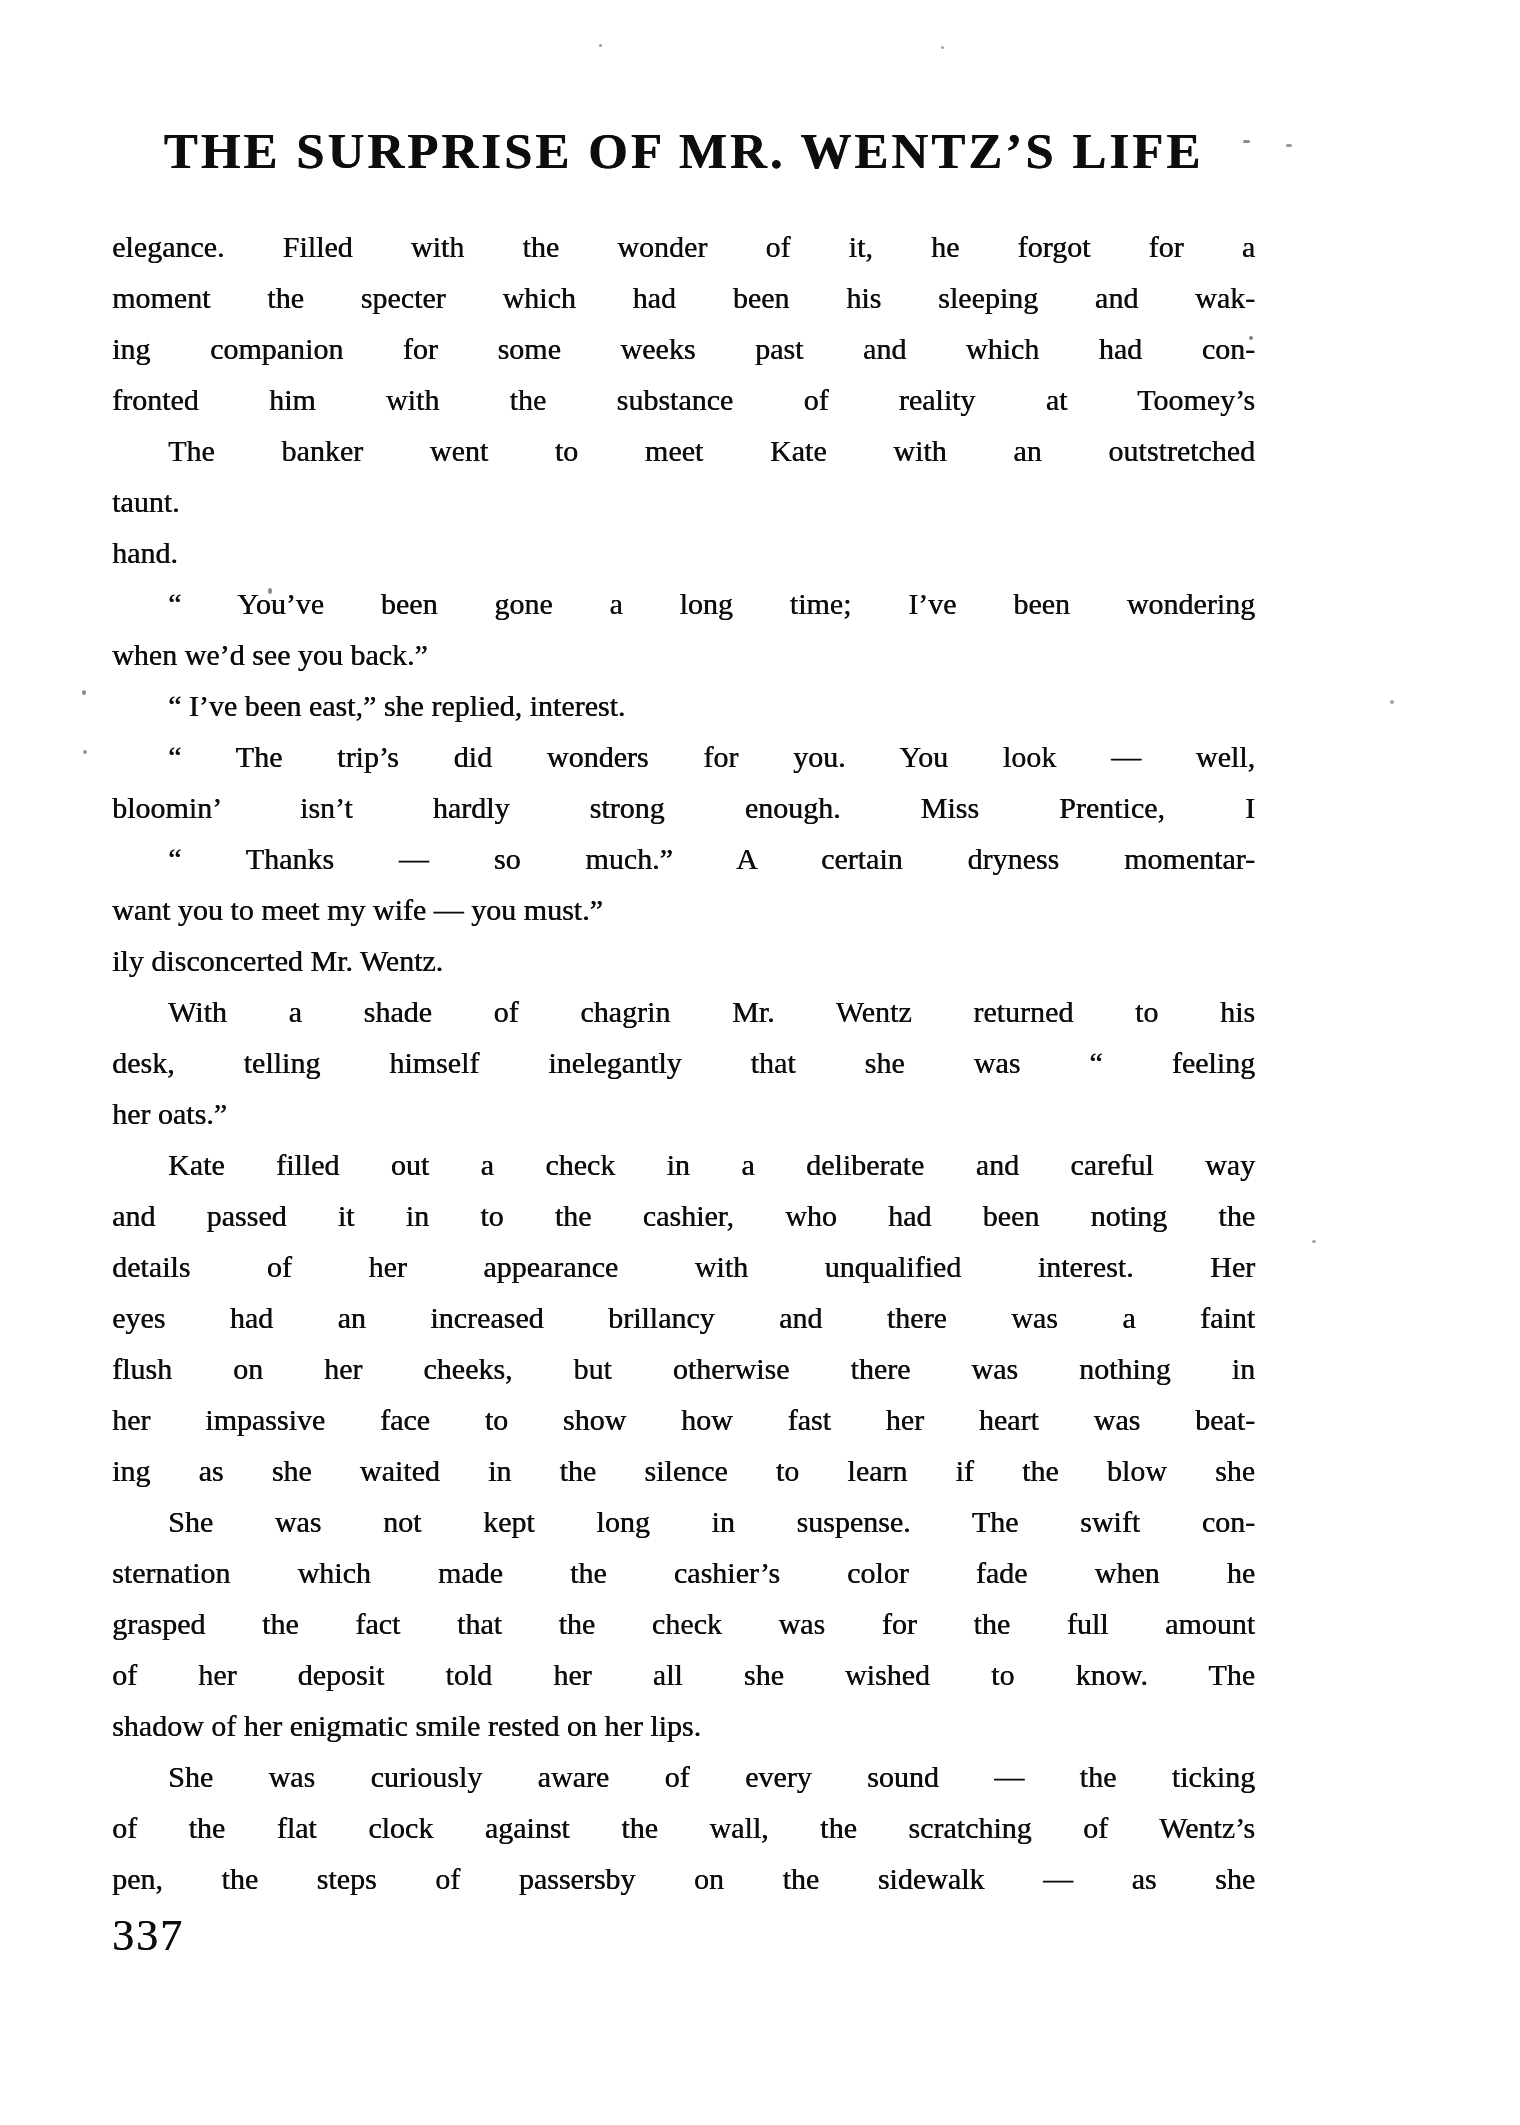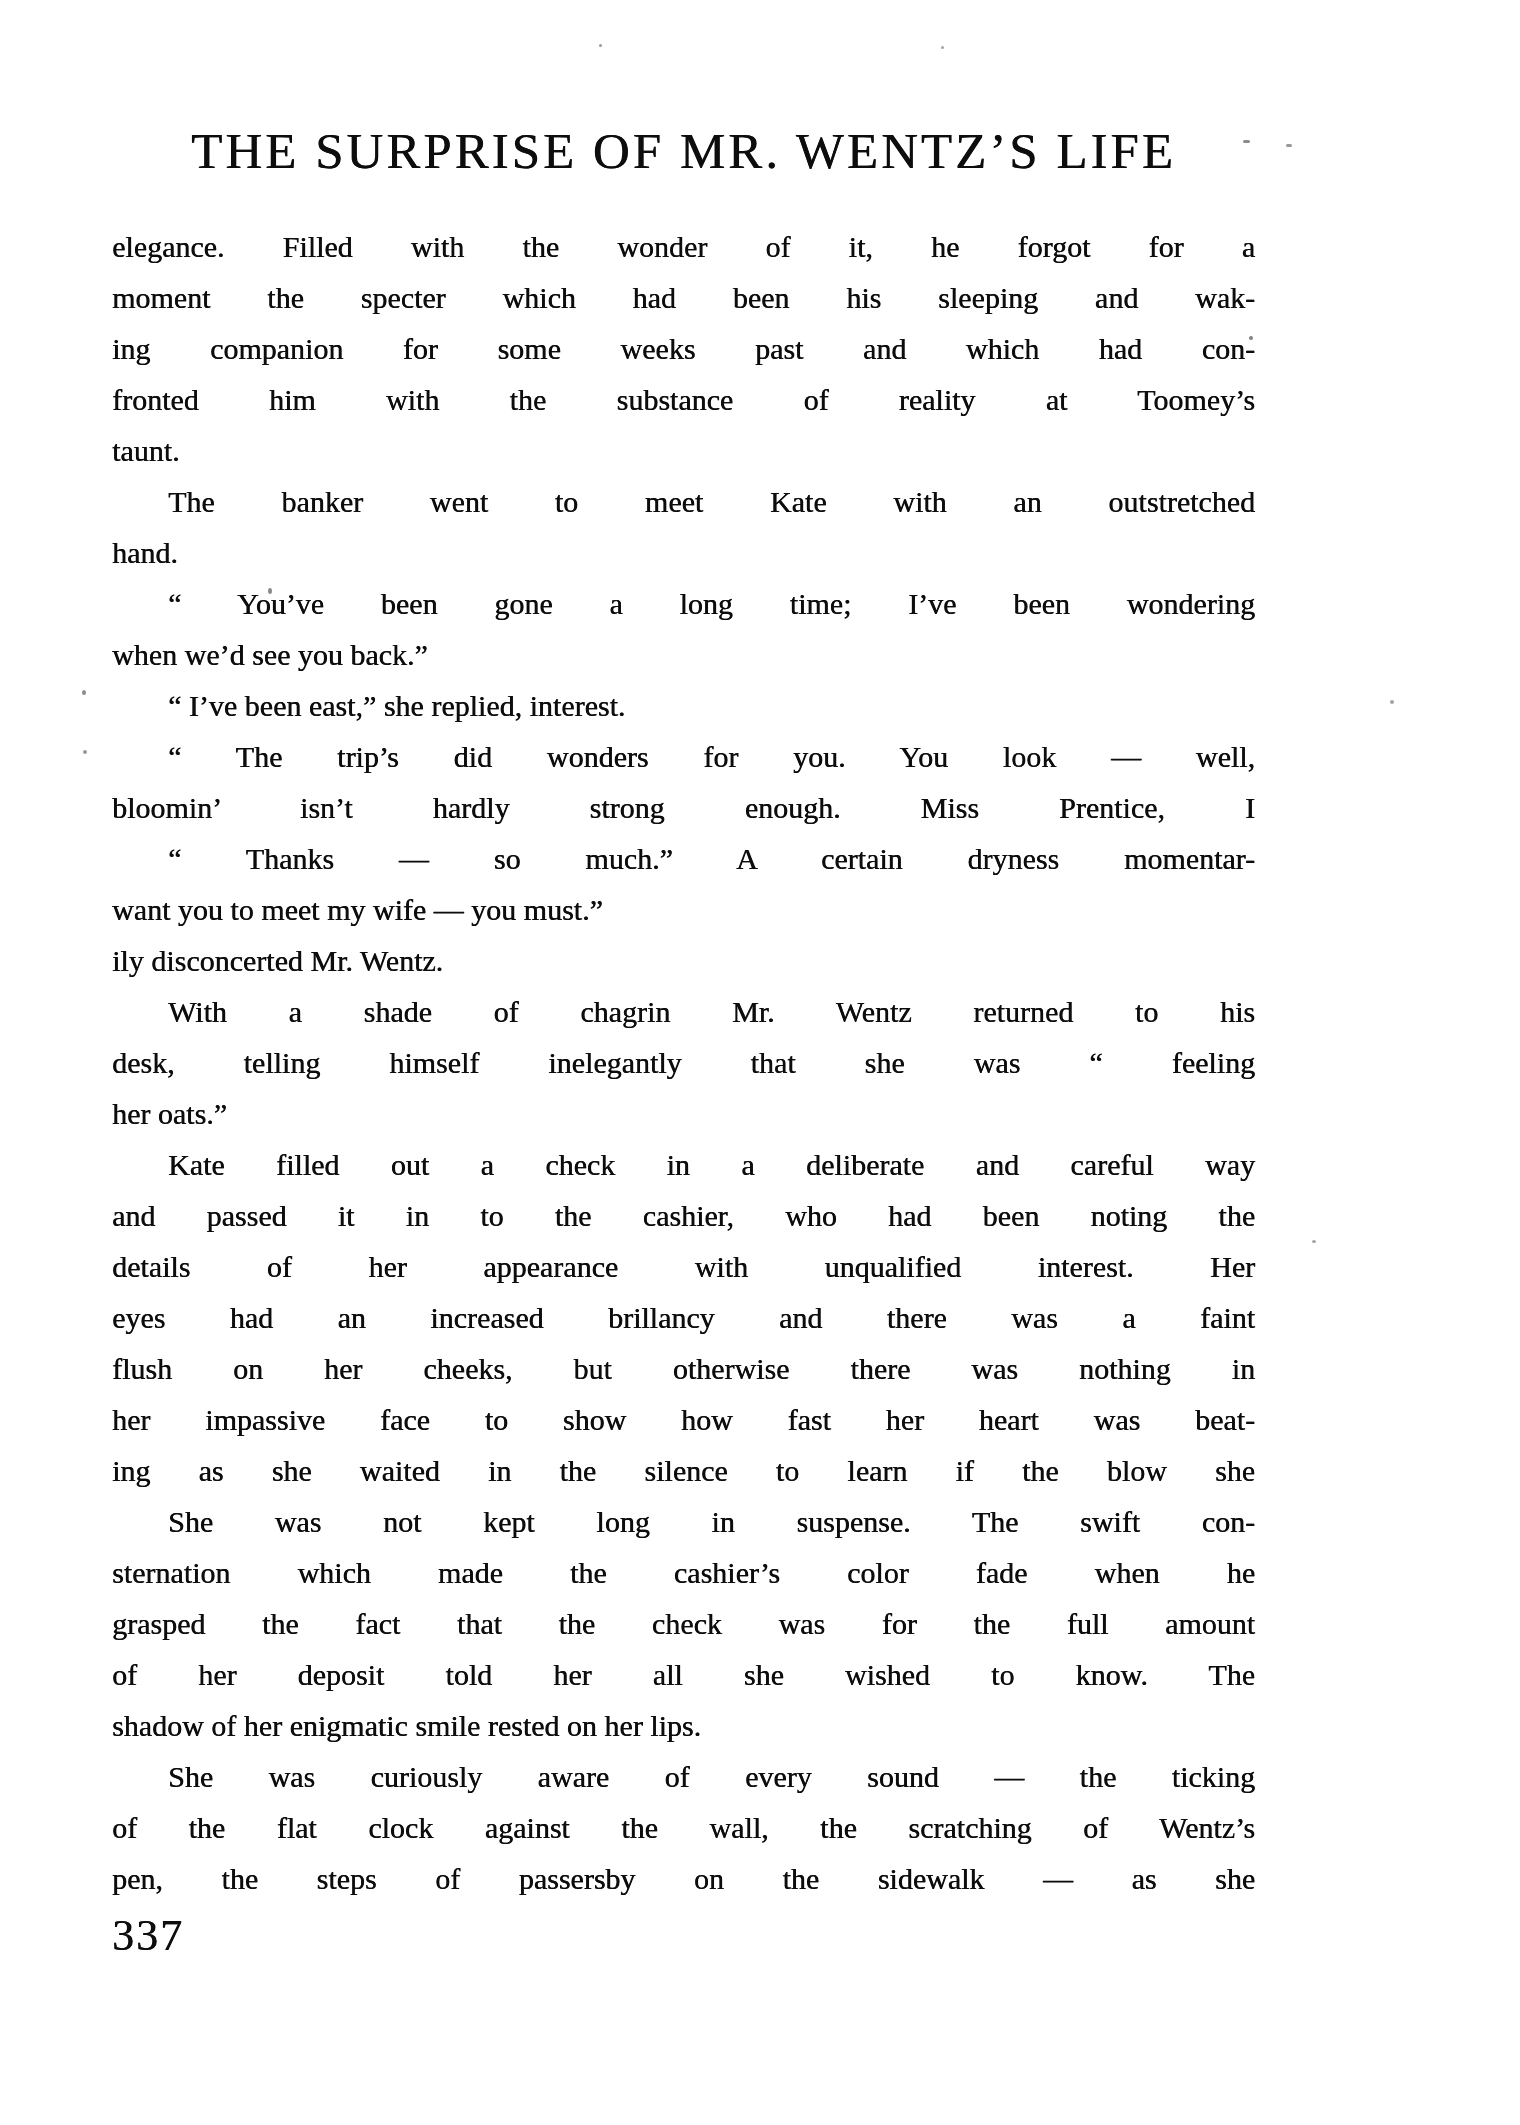--- a/index.html
+++ b/index.html
@@ -15,21 +15,21 @@
     font-family: "Liberation Serif", serif;
     color: #0d0d0d;
   }
   .page-title {
     position: absolute;
     top: 122px;
     left: 112px;
     width: 1143px;
     margin: 0;
     font-size: 51px;
-    font-weight: normal;
+    font-weight: bold;
     letter-spacing: 3px;
     text-align: center;
     white-space: nowrap;
     text-shadow: 0.4px 0 0 currentColor;
   }
   .text-block {
     position: absolute;
     top: 221px;
     left: 112px;
     width: 1143px;
@@ -67,22 +67,22 @@
 <body>
 
 <h1 class="page-title">THE SURPRISE OF MR. WENTZ’S LIFE</h1>
 
 <main class="text-block">
 
   <div class="line">elegance. Filled with the wonder of it, he forgot for a</div>
     <div class="line">moment the specter which had been his sleeping and wak-</div>
     <div class="line">ing companion for some weeks past and which had con-</div>
     <div class="line">fronted him with the substance of reality at Toomey’s</div>
+    <div class="line indent">The banker went to meet Kate with an outstretched</div>
     <div class="line para-end">taunt.</div>
-    <div class="line indent">The banker went to meet Kate with an outstretched</div>
     <div class="line para-end">hand.</div>
     <div class="line indent">“ You’ve been gone a long time; I’ve been wondering</div>
     <div class="line para-end">when we’d see you back.”</div>
     <div class="line indent para-end">“ I’ve been east,” she replied, interest.</div>
     <div class="line indent">“ The trip’s did wonders for you. You look — well,</div>
     <div class="line">bloomin’ isn’t hardly strong enough. Miss Prentice, I</div>
     <div class="line indent">“ Thanks — so much.” A certain dryness momentar-</div>
     <div class="line para-end">want you to meet my wife — you must.”</div>
     <div class="line para-end">ily disconcerted Mr. Wentz.</div>
     <div class="line indent">With a shade of chagrin Mr. Wentz returned to his</div>

